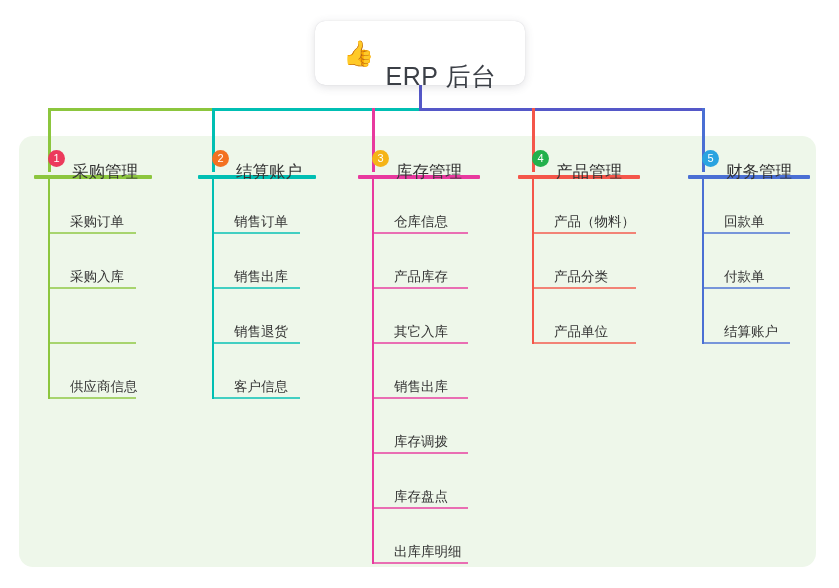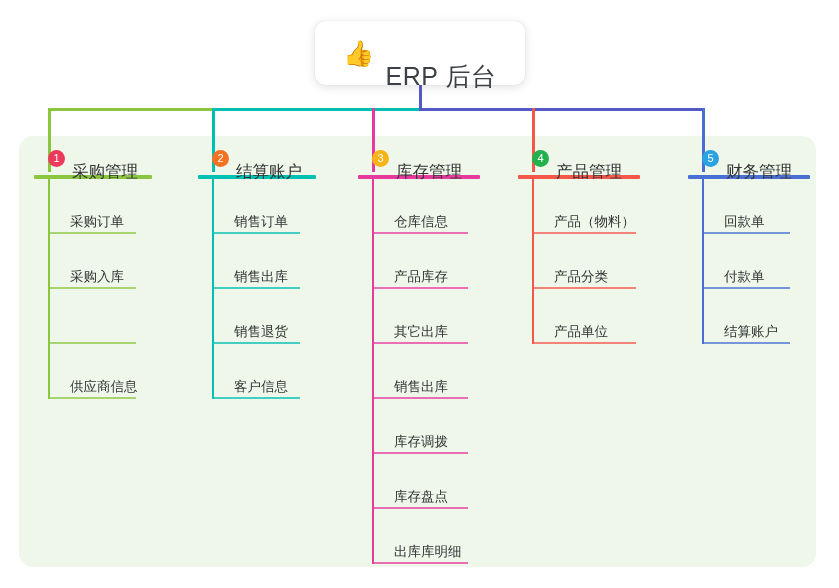--- a/index.html
+++ b/index.html
@@ -224,21 +224,21 @@
           <div class="spine" style="background: rgb(232, 57, 158); height: 385px;"></div>
           <div class="item">
             <div class="item-label">仓库信息</div>
             <div class="item-rule" style="background: rgb(232, 57, 158); width: 96px; opacity: 0.72;"></div>
           </div>
           <div class="item">
             <div class="item-label">产品库存</div>
             <div class="item-rule" style="background: rgb(232, 57, 158); width: 96px; opacity: 0.72;"></div>
           </div>
           <div class="item">
-            <div class="item-label">其它出库</div>
+            <div class="item-label">其它入库</div>
             <div class="item-rule" style="background: rgb(232, 57, 158); width: 96px; opacity: 0.72;"></div>
           </div>
           <div class="item">
             <div class="item-label">销售出库</div>
             <div class="item-rule" style="background: rgb(232, 57, 158); width: 96px; opacity: 0.72;"></div>
           </div>
           <div class="item">
             <div class="item-label">库存调拨</div>
             <div class="item-rule" style="background: rgb(232, 57, 158); width: 96px; opacity: 0.72;"></div>
           </div>

